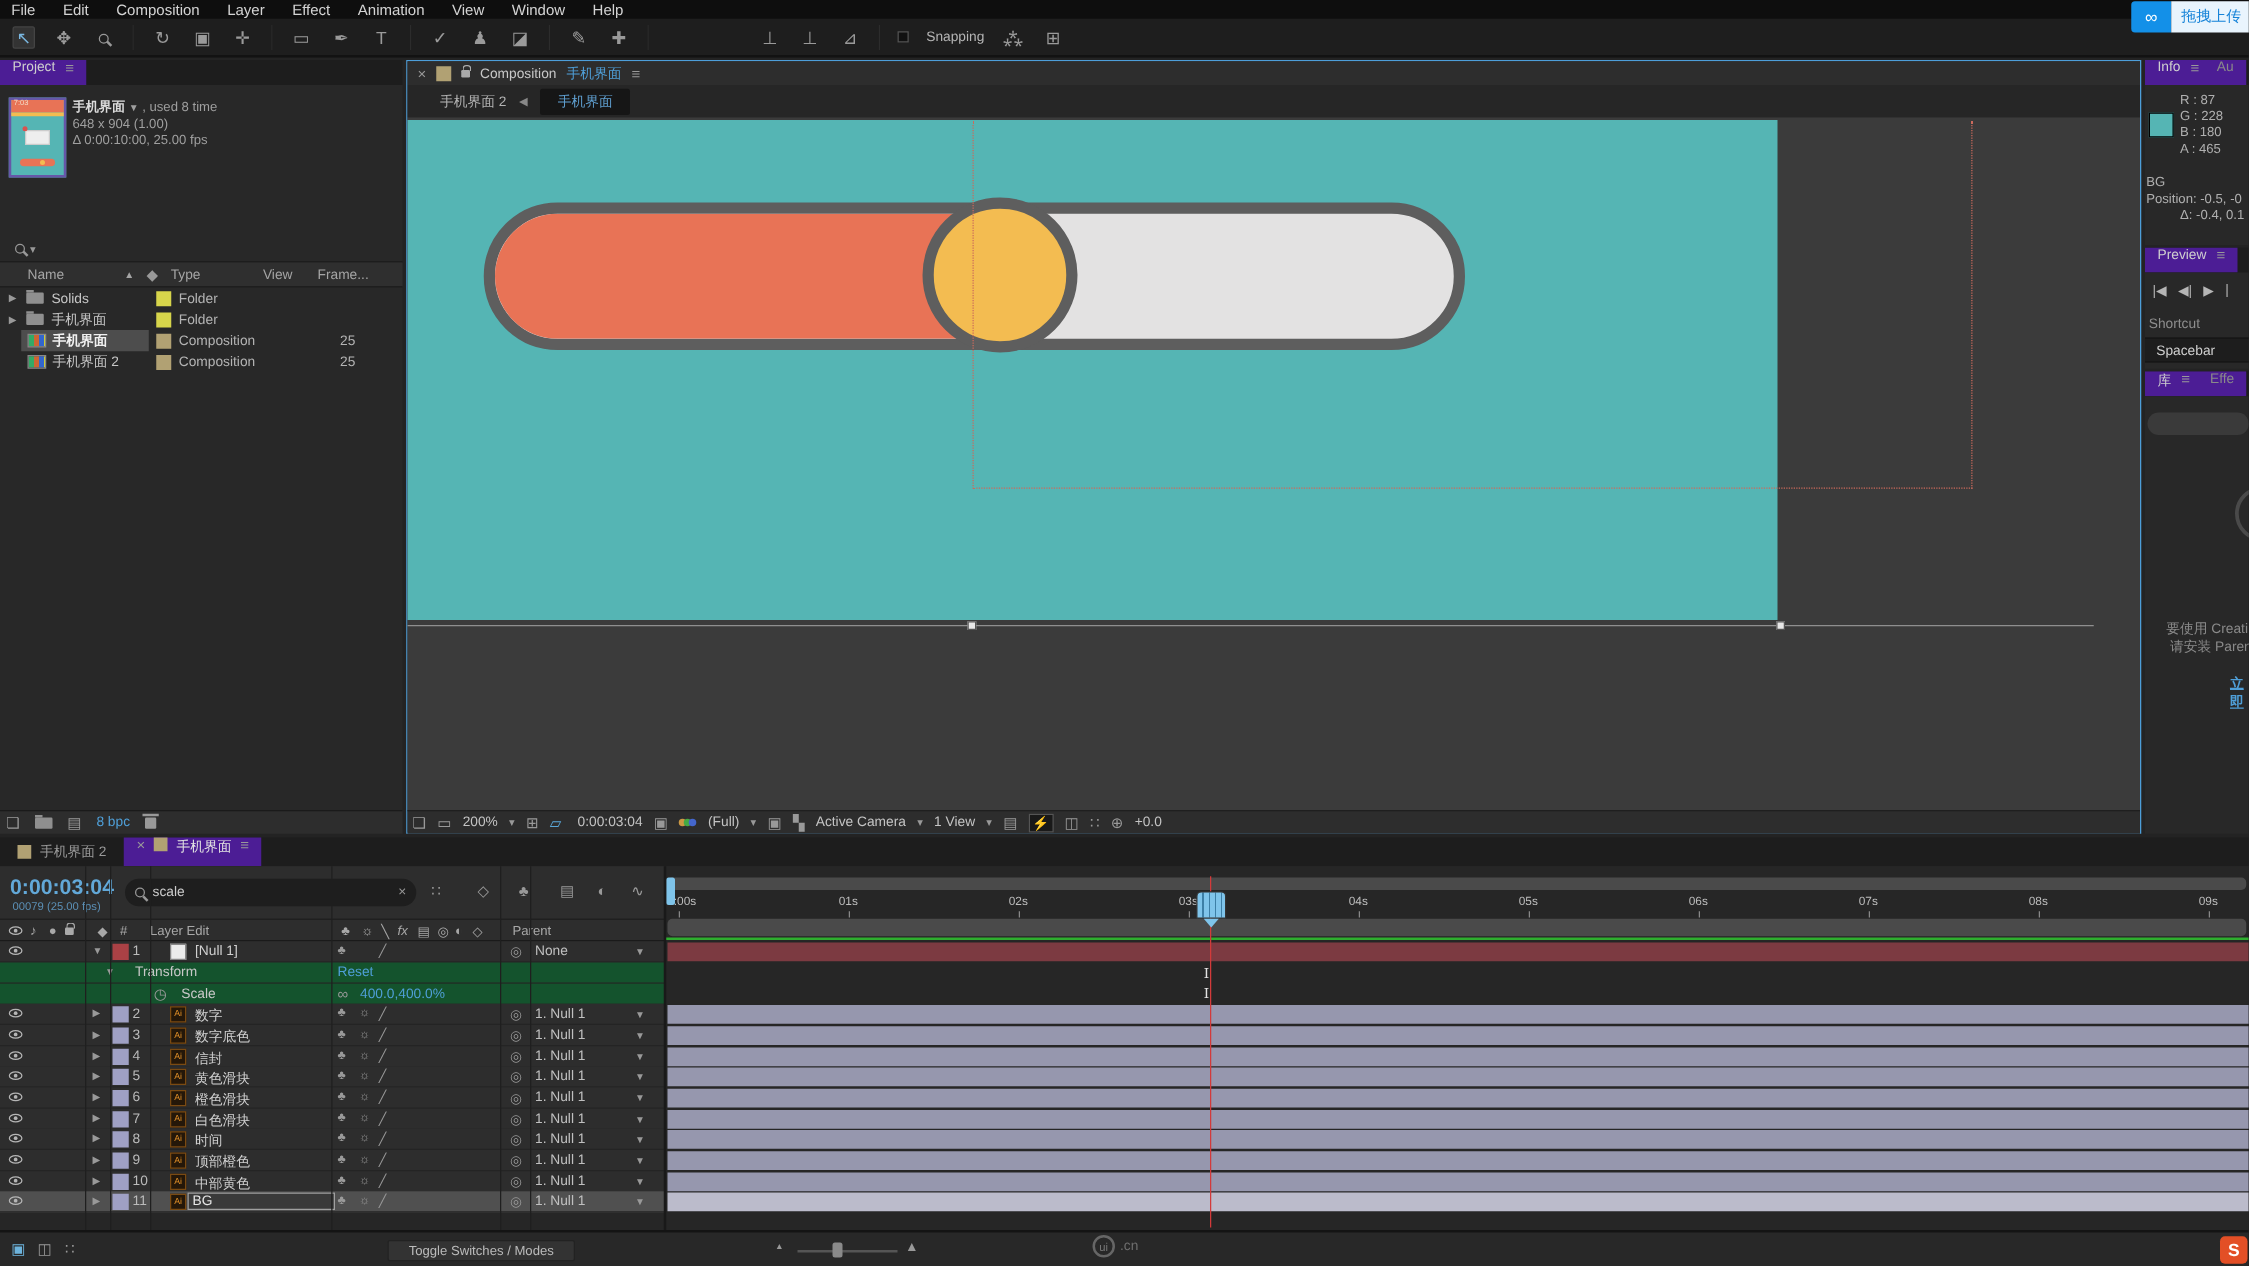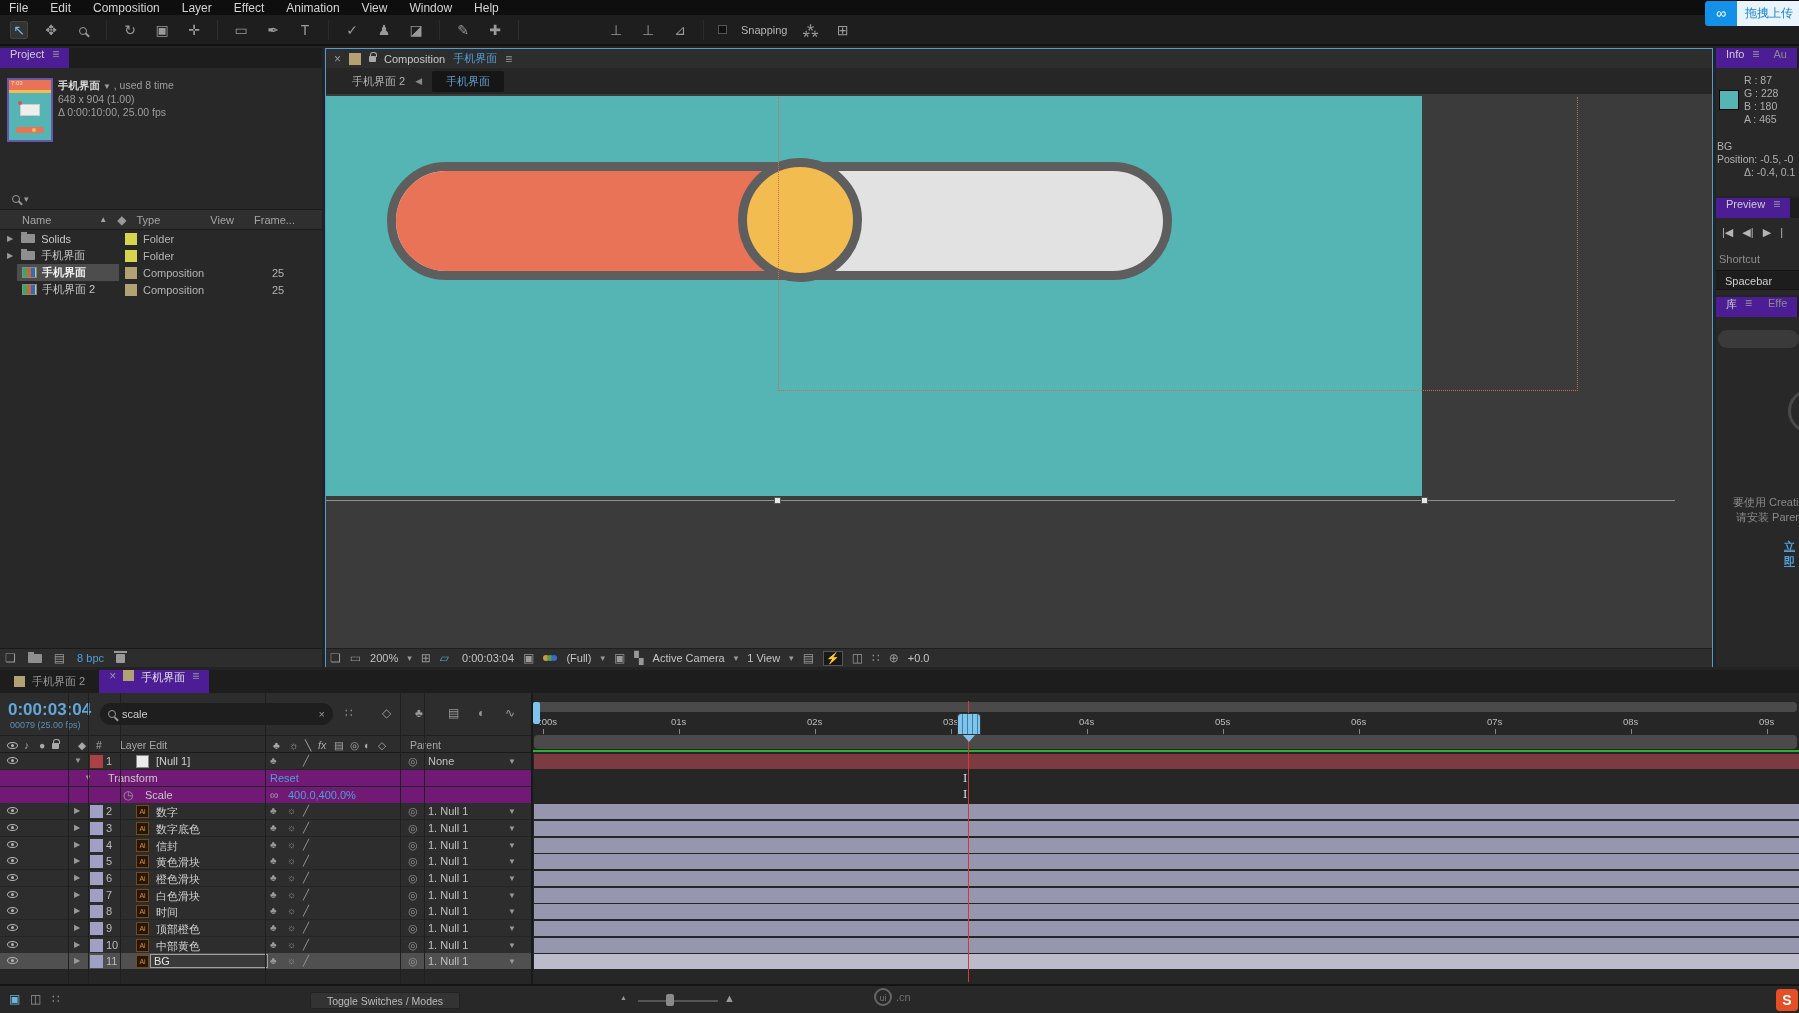--- a/index.html
+++ b/index.html
@@ -84,21 +84,21 @@
   #tlsearch{position:absolute;left:100px;top:10px;width:233px;height:22px;background:#1e1e1e;border-radius:11px;display:flex;align-items:center;gap:6px;padding:0 8px;color:#ccc}
   #colhead{position:absolute;left:0;top:42px;width:532px;height:18px;background:#2d2d2d;border-top:1px solid #1f1f1f;border-bottom:1px solid #1a1a1a}
   .ch{position:absolute;top:3px;color:#a8a8a8;font-size:10.5px}
   #ruler{position:absolute;left:532px;top:0;width:1267px;height:60px;background:#262626}
   .wbar{position:absolute;left:2px;width:1263px;height:10px;background:#4a4a4a;border-radius:4px}
   .tick{position:absolute;top:23px;color:#bdbdbd;font-size:9.5px}
   .tickmark{position:absolute;top:36px;width:1px;height:5px;background:#888}
   #greenline{position:absolute;left:532px;top:57px;width:1267px;height:2px;background:#2fae2f}
   .lrow{position:absolute;left:0;width:532px;height:17px;background:#2d2d2d;border-bottom:1px solid #242424;display:block}
   .lrow.sel{background:#505050}
-  .prow2{background:#701a75}
+  .prow2{background:#14532d}
   .eye{width:11px;height:7px;border:1px solid #b5b5b5;border-radius:50%;position:relative;display:inline-block}
   .eye::after{content:"";position:absolute;width:3px;height:3px;background:#b5b5b5;border-radius:50%;left:3px;top:1px}
   .lbl{position:absolute;width:13px;height:13px;top:2px}
   .red{background:#aa4145}
   .lav{background:#9fa0c4}
   .aiicon{position:absolute;left:136px;top:2px;width:13px;height:13px;background:#241709;border:1px solid #7a4a12;color:#e08f28;font-size:7px;text-align:center;line-height:12px}
   .nullicon{position:absolute;left:136px;top:2px;width:13px;height:13px;background:#ececec;border:1px solid #888}
   .lname{position:absolute;left:156px;top:2px;color:#d0d0d0;white-space:nowrap}
   .lnum{position:absolute;left:106px;top:2px;color:#bbb}
   .disc{position:absolute;left:74px;top:3px;font-size:8px;color:#999}

